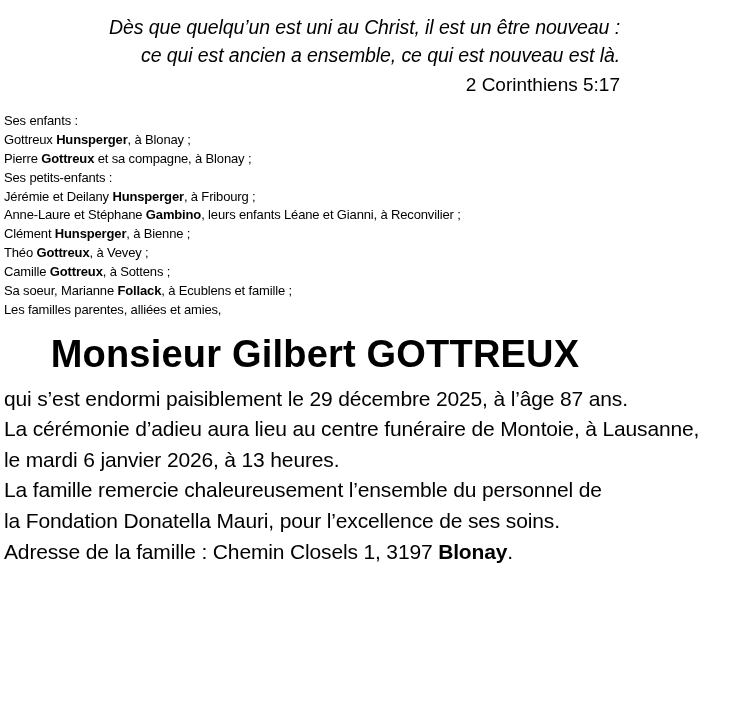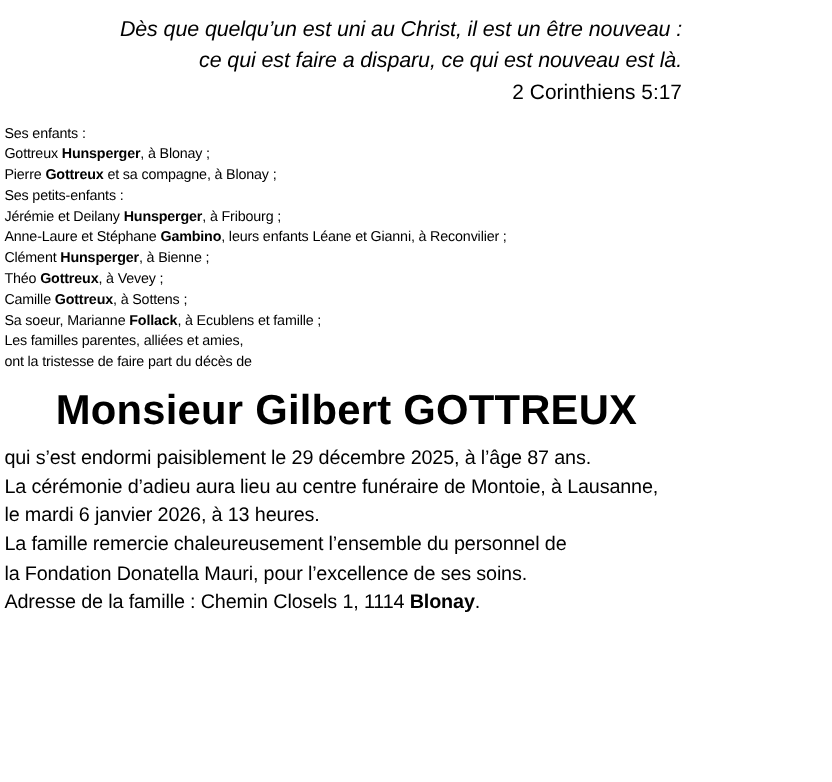--- a/index.html
+++ b/index.html
@@ -58,64 +58,63 @@
   .deceased-name {
     text-align: center;
     font-size: 38px;
     font-weight: bold;
     letter-spacing: 0.2px;
     margin-top: 13px;
     margin-bottom: 8px;
     white-space: nowrap;
   }
   .details {
-    font-size: 18px;
+    font-size: 21px;
     line-height: 1.455;
     letter-spacing: -0.15px;
   }
   .details-line {
     display: block;
     white-space: nowrap;
   }
   .details-line b {
     font-weight: bold;
     margin-top: 28px;
   }
 </style>
 </head>
 <body>
 
 <div class="notice">
 
   <div class="epigraph">
     <span class="epigraph-line">Dès que quelqu’un est uni au Christ, il est un être nouveau :</span>
-    <span class="epigraph-line">ce qui est faire a disparu, ce qui est nouveau est là.</span>
+    <span class="epigraph-line">ce qui est ancien a ensemble, ce qui est nouveau est là.</span>
   </div>
 
   <div class="reference">2 Corinthiens 5:17</div>
 
   <div class="family">
       <span class="family-line"><span>Ses enfants :</span></span>
       <span class="family-line"><span>Gottreux </span><b>Hunsperger</b><span>, à Blonay ;</span></span>
       <span class="family-line"><span>Pierre </span><b>Gottreux</b><span> et sa compagne, à Blonay ;</span></span>
       <span class="family-line"><span>Ses petits-enfants :</span></span>
       <span class="family-line"><span>Jérémie et Deilany </span><b>Hunsperger</b><span>, à Fribourg ;</span></span>
       <span class="family-line"><span>Anne-Laure et Stéphane </span><b>Gambino</b><span>, leurs enfants Léane et Gianni, à Reconvilier ;</span></span>
       <span class="family-line"><span>Clément </span><b>Hunsperger</b><span>, à Bienne ;</span></span>
       <span class="family-line"><span>Théo </span><b>Gottreux</b><span>, à Vevey ;</span></span>
       <span class="family-line"><span>Camille </span><b>Gottreux</b><span>, à Sottens ;</span></span>
       <span class="family-line"><span>Sa soeur, Marianne </span><b>Follack</b><span>, à Ecublens et famille ;</span></span>
       <span class="family-line"><span>Les familles parentes, alliées et amies,</span></span>
-      <span class="family-line"><span>ont la tristesse de faire part du décès de</span></span>
     </div>
 
   <div class="deceased-name">Monsieur Gilbert GOTTREUX</div>
 
   <div class="details">
       <span class="details-line"><span>qui s’est endormi paisiblement le 29 décembre 2025, à l’âge 87 ans.</span></span>
       <span class="details-line"><span>La cérémonie d’adieu aura lieu au centre funéraire de Montoie, à Lausanne,</span></span>
       <span class="details-line"><span>le mardi 6 janvier 2026, à 13 heures.</span></span>
       <span class="details-line"><span>La famille remercie chaleureusement l’ensemble du personnel de</span></span>
       <span class="details-line"><span>la Fondation Donatella Mauri, pour l’excellence de ses soins.</span></span>
-      <span class="details-line"><span>Adresse de la famille : Chemin Closels 1, 1114 </span><b>Blonay</b><span>.</span></span>
+      <span class="details-line"><span>Adresse de la famille : Chemin Closels 1, 3197 </span><b>Blonay</b><span>.</span></span>
     </div>
 
 </div>
 
 </body></html>

